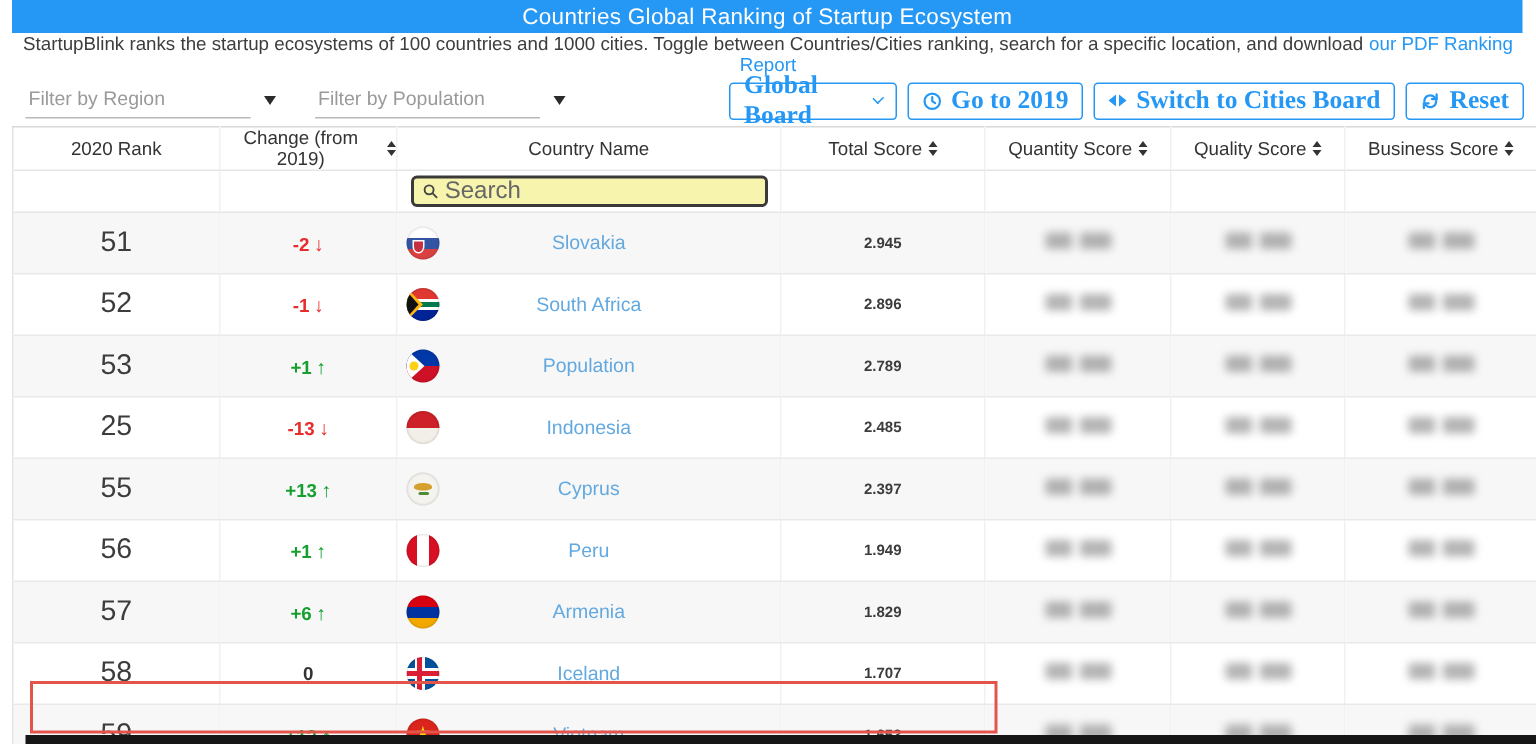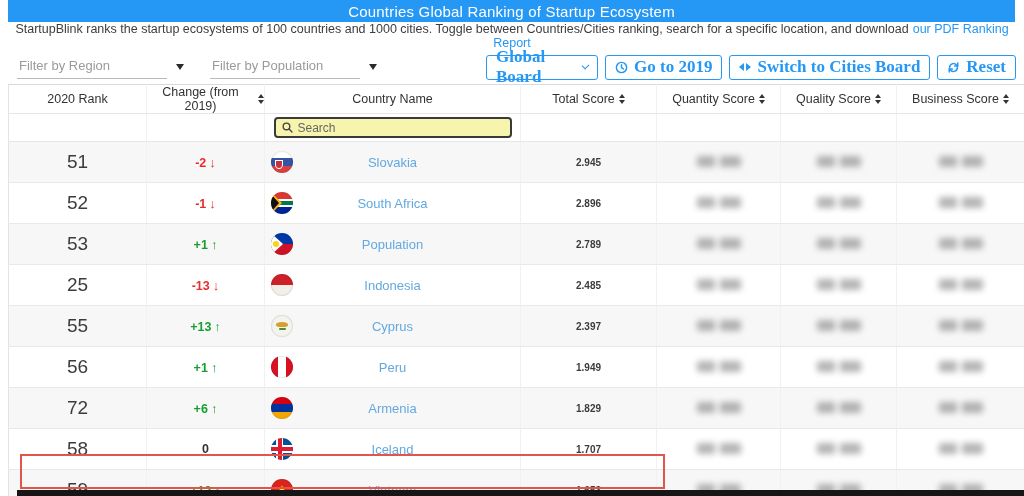--- a/index.html
+++ b/index.html
@@ -33,21 +33,21 @@
   table { border-collapse:collapse; table-layout:fixed; width:1016px; margin-left:8px; border-top:1px solid #d9d9d9; border-left:1px solid #e3e3e3; }
   th, td { border-right:1px solid #f1f1f1; overflow:hidden; }
   thead th { height:25px; font-size:12.5px; font-weight:normal; color:#333; text-align:center; border-bottom:1px solid #e6e6e6; }
   .th-inner { display:inline-flex; align-items:center; gap:4px; }
   .sort { display:inline-flex; flex-direction:column; gap:1.5px; cursor:pointer; }
   .sort i { display:block; width:0; height:0; border-left:3.5px solid transparent; border-right:3.5px solid transparent; }
   .sort .u { border-bottom:4px solid #333; }
   .sort .d { border-top:4px solid #333; }
   tr.search-row td { height:28px; border-bottom:1px solid #e6e6e6; background:#fff; }
   .search-box { width:238px; height:21px; margin:0 auto; background:#f7f4ae; border:2px solid #3a3a3a; border-radius:4px; display:flex; align-items:center; gap:5px; padding:0 6px; }
-  .search-box input { flex:1; border:none; background:transparent; outline:none; font-family:inherit; font-size:12px; color:#555; }
+  .search-box input { flex:1; border:none; background:transparent; outline:none; font-family:inherit; font-size:16px; color:#555; }
   .search-box input::placeholder { color:#666; }
 
   tbody td { height:41px; border-bottom:1px solid #e9e9e9; text-align:center; vertical-align:middle; }
   tbody tr:nth-child(odd) { background:#f7f7f7; }
   .c-rank { font-size:19px; color:#3c3c3c; }
   .c-change { font-size:12.5px; font-weight:bold; color:#333; }
   td[data-dir="up"] { color:var(--green,#169f2f); }
   td[data-dir="down"] { color:var(--red,#e82c2c); }
   .arrow::before { font-weight:bold; font-size:13px; margin-left:3px; }
   td[data-dir="up"] .arrow::before { content:"\2191"; }
@@ -262,21 +262,21 @@
       <tr>
         <td class="c-rank">56</td>
         <td class="c-change" data-dir="up"><span class="chg">+1</span><span class="arrow"></span></td>
         <td class="c-country"><span class="flag" data-flag="pe"></span><a class="country-link">Peru</a></td>
         <td class="c-total">1.949</td>
         <td><span class="censored"></span></td>
         <td><span class="censored"></span></td>
         <td><span class="censored"></span></td>
       </tr>
       <tr>
-        <td class="c-rank">72</td>
+        <td class="c-rank">57</td>
         <td class="c-change" data-dir="up"><span class="chg">+6</span><span class="arrow"></span></td>
         <td class="c-country"><span class="flag" data-flag="am"></span><a class="country-link">Armenia</a></td>
         <td class="c-total">1.829</td>
         <td><span class="censored"></span></td>
         <td><span class="censored"></span></td>
         <td><span class="censored"></span></td>
       </tr>
       <tr>
         <td class="c-rank">58</td>
         <td class="c-change" data-dir="none"><span class="chg">0</span><span class="arrow"></span></td>

